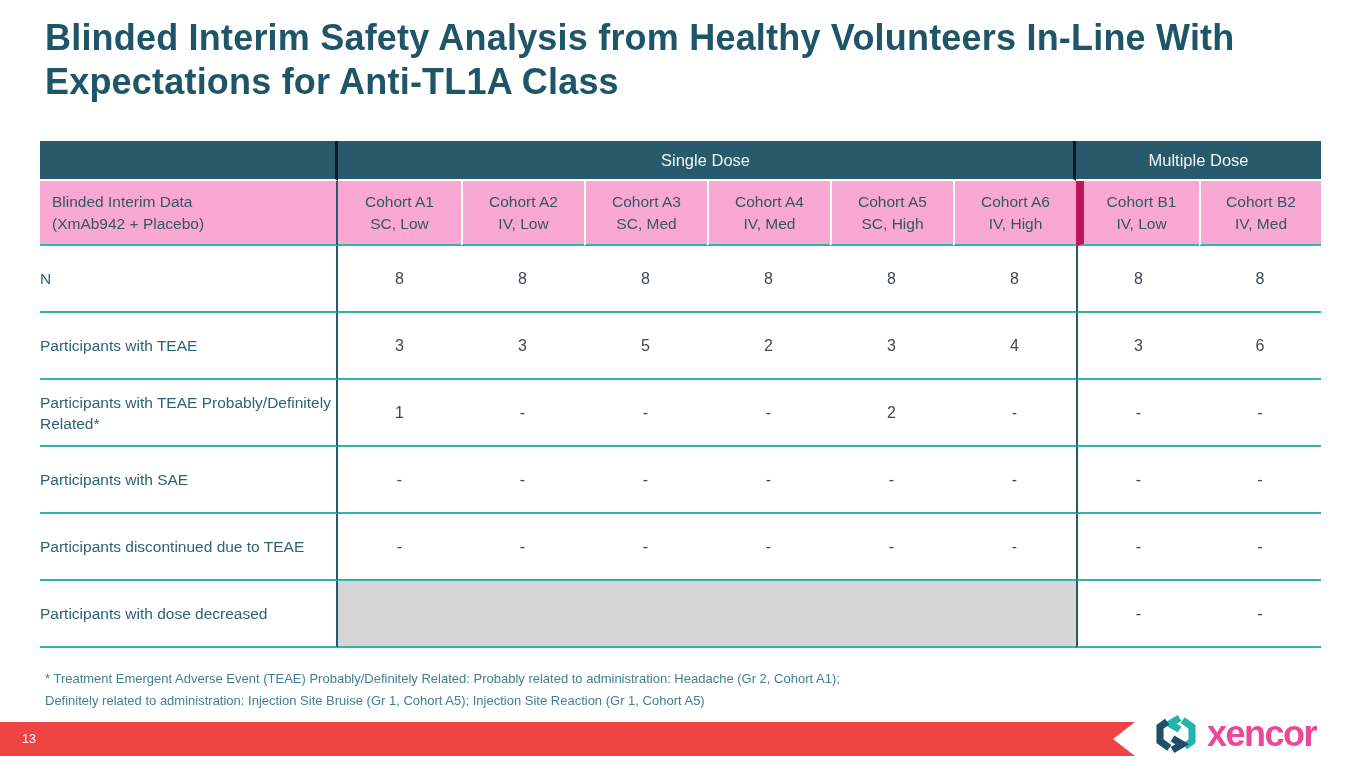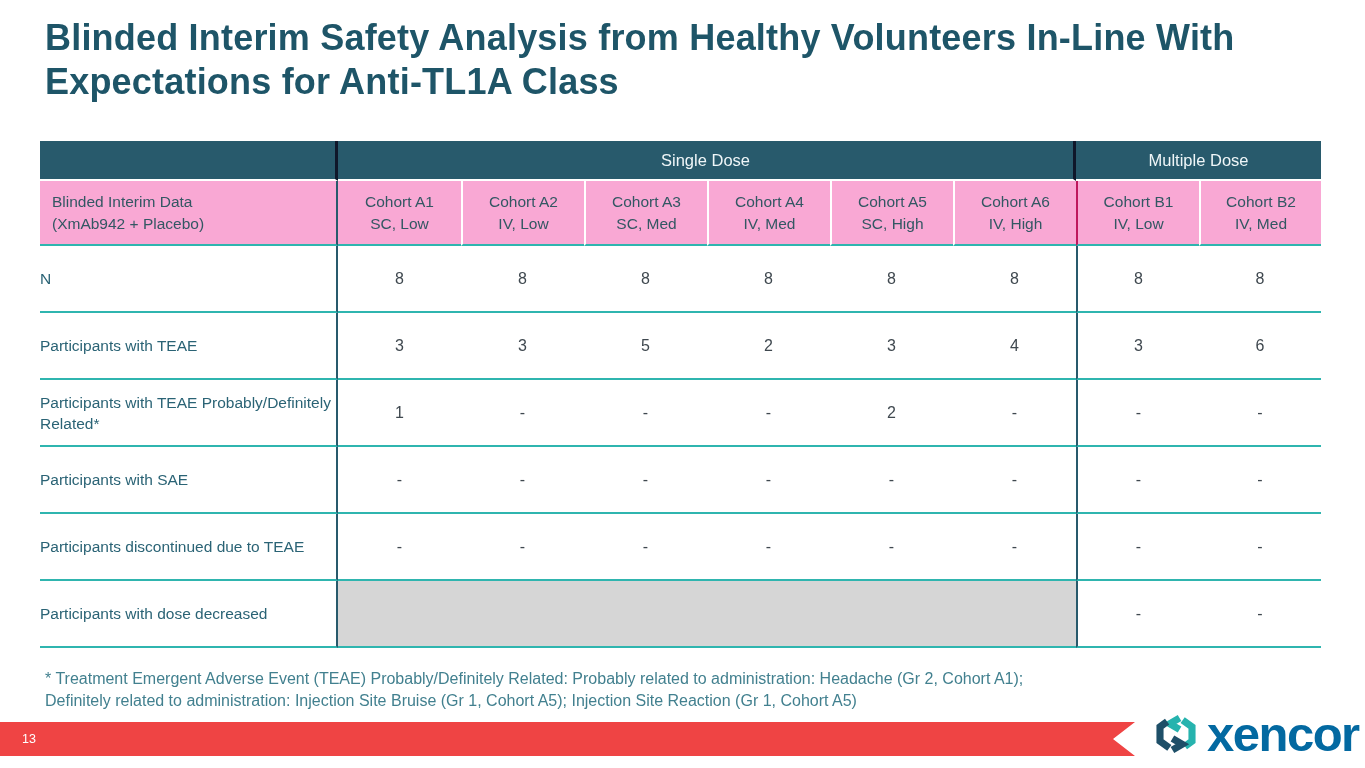--- a/index.html
+++ b/index.html
@@ -60,21 +60,21 @@
     line-height: 22px;
     border-bottom: 2px solid #2FB5AF;
   }
   .hdr-light.corner {
     text-align: left;
     padding-left: 12px;
     border-right: 2px solid #285A6C;
     white-space: pre-line;
   }
   .hdr-light.gap-left  { border-left: 2px solid #ffffff; margin-left: 24px; }
-  .hdr-light.div-left  { border-left: 2px solid #be185d; }
+  .hdr-light.div-left  { border-left: 8px solid #be185d; }
 
   
   td.rowlabel {
     color: #2A6375;
     font-size: 15.5px;
     line-height: 21px;
     text-align: left;
     vertical-align: middle;
     padding-left: 12px;
     padding-right: 10px;
@@ -99,21 +99,21 @@
     height: 65px;
   }
 
   
   .footnote {
     position: absolute;
     left: 45px;
     top: 668px;
     width: 1260px;
     color: #42808F;
-    font-size: 16px;
+    font-size: 13px;
     line-height: 22px;
   }
 
   
   .footer-bar {
     position: absolute;
     left: 0;
     top: 722px;
     width: 1135px;
     height: 34px;
@@ -133,23 +133,23 @@
   .logo {
     position: absolute;
     left: 1152px;
     top: 708px;
     height: 52px;
     display: flex;
     align-items: center;
     gap: 7px;
   }
   .logo-text {
-    font-size: 49px;
+    font-size: 36px;
     font-weight: bold;
-    color: #0369a1;
+    color: #ec4899;
     letter-spacing: -1.5px;
     line-height: 52px;
   }
 </style>
 </head>
 <body>
 
 <div class="slide">
 
   <div class="title">

